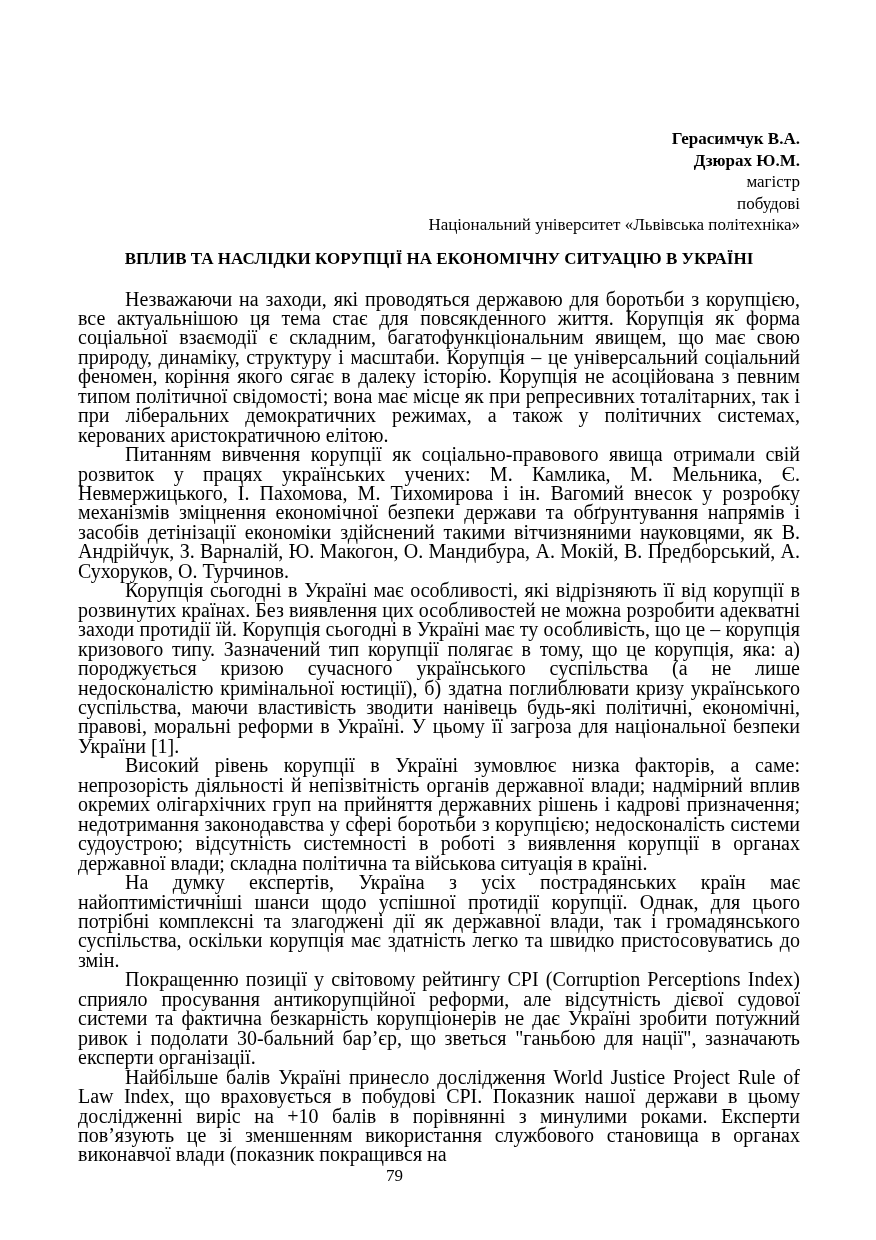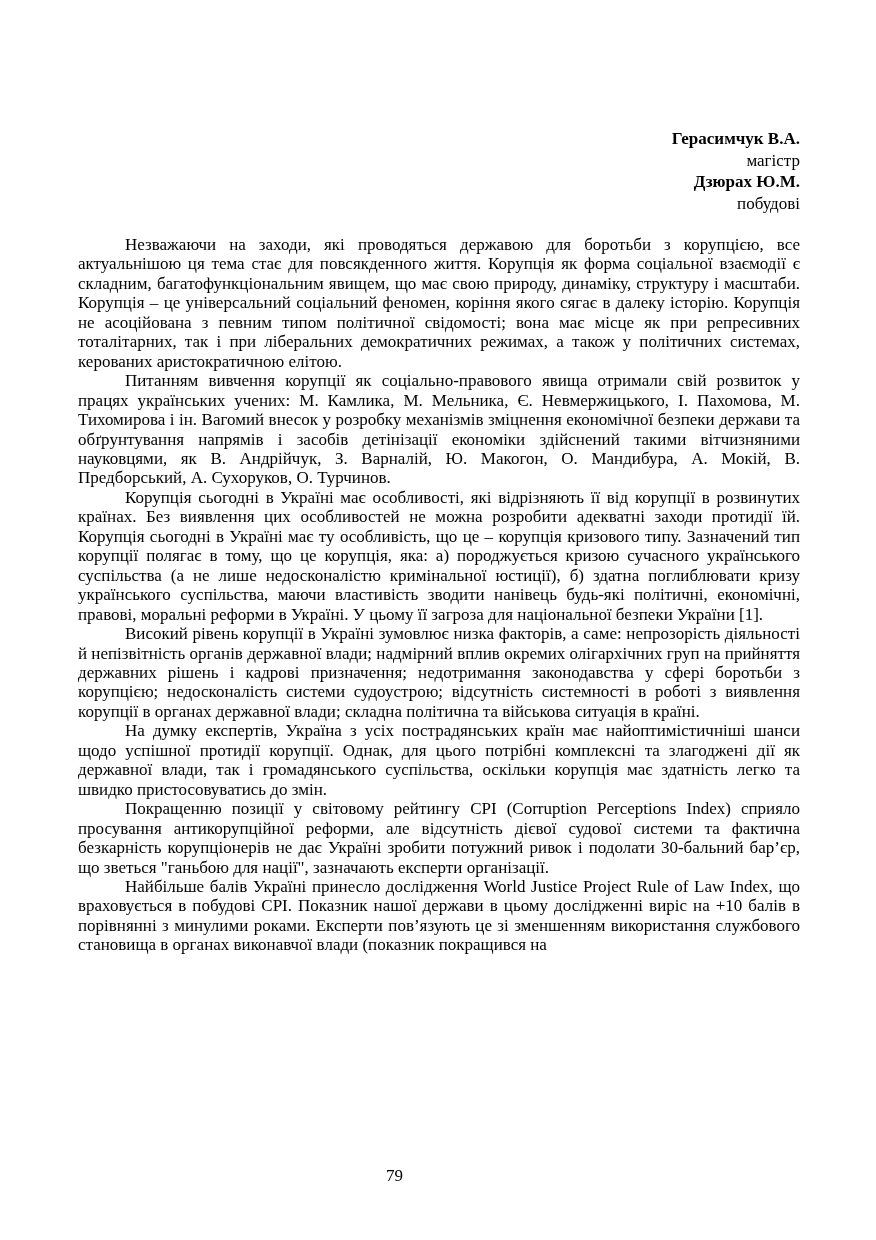--- a/index.html
+++ b/index.html
@@ -31,21 +31,21 @@
   .bold { font-weight: bold; }
   .paper-title {
     margin-top: 12px;
     text-align: center;
     font-weight: bold;
     font-size: 17px;
     line-height: 21px;
   }
   .article-body {
     margin-top: 21px;
-    font-size: 17px;
+    font-size: 20px;
     line-height: 19.45px;
     text-align: justify;
   }
   .article-body p {
     margin: 0;
     padding: 0;
     text-indent: 47px;
   }
   .page-footer {
     position: absolute;
@@ -57,25 +57,27 @@
     line-height: 20px;
   }
 </style>
 </head>
 <body>
 
 <div class="page-content">
 
   <div class="author-block">
     <div class="author-line bold">Герасимчук В.А.</div>
+    <div class="author-line bold">Дзюрах Ю.М.</div>
     <div class="author-line">магістр</div>
-    <div class="author-line bold">Дзюрах Ю.М.</div>
     <div class="author-line">побудові</div>
+    <div class="author-line">Національний університет «Львівська політехніка»</div>
   </div>
 
+  <div class="paper-title">ВПЛИВ ТА НАСЛІДКИ КОРУПЦІЇ НА ЕКОНОМІЧНУ СИТУАЦІЮ В УКРАЇНІ</div>
 
   <div class="article-body">
       <p><span>Незважаючи на заходи, які проводяться державою для боротьби з корупцією, все актуальнішою ця тема стає для повсякденного життя. Корупція як форма соціальної взаємодії є складним, багатофункціональним явищем, що має свою природу, динаміку, структуру і масштаби. Корупція – це універсальний соціальний феномен, коріння якого сягає в далеку історію. Корупція не асоційована з певним типом політичної свідомості; вона має місце як при репресивних тоталітарних, так і при ліберальних демократичних режимах, а також у політичних системах, керованих аристократичною елітою.</span></p>
       <p><span>Питанням вивчення корупції як соціально-правового явища отримали свій розвиток у працях українських учених: М. Камлика, М. Мельника, Є. Невмержицького, І. Пахомова, М. Тихомирова і ін. Вагомий внесок у розробку механізмів зміцнення економічної безпеки держави та обґрунтування напрямів і засобів детінізації економіки здійснений такими вітчизняними науковцями, як В. Андрійчук, З. Варналій, Ю. Макогон, О. Мандибура, А. Мокій, В. Предборський, А. Сухоруков, О. Турчинов.</span></p>
       <p><span>Корупція сьогодні в Україні має особливості, які відрізняють її від корупції в розвинутих країнах. Без виявлення цих особливостей не можна розробити адекватні заходи протидії їй. Корупція сьогодні в Україні має ту особливість, що це – корупція кризового типу. Зазначений тип корупції полягає в тому, що це корупція, яка: а) породжується кризою сучасного українського суспільства (а не лише недосконалістю кримінальної юстиції), б) здатна поглиблювати кризу українського суспільства, маючи властивість зводити нанівець будь-які політичні, економічні, правові, моральні реформи в Україні. У цьому її загроза для національної безпеки України [1].</span></p>
       <p><span>Високий рівень корупції в Україні зумовлює низка факторів, а саме: непрозорість діяльності й непізвітність органів державної влади; надмірний вплив окремих олігархічних груп на прийняття державних рішень і кадрові призначення; недотримання законодавства у сфері боротьби з корупцією; недосконалість системи судоустрою; відсутність системності в роботі з виявлення корупції в органах державної влади; складна політична та військова ситуація в країні.</span></p>
       <p><span>На думку експертів, Україна з усіх пострадянських країн має найоптимістичніші шанси щодо успішної протидії корупції. Однак, для цього потрібні комплексні та злагоджені дії як державної влади, так і громадянського суспільства, оскільки корупція має здатність легко та швидко пристосовуватись до змін.</span></p>
       <p><span>Покращенню позиції у світовому рейтингу CPI (Corruption Perceptions Index) сприяло просування антикорупційної реформи, але відсутність дієвої судової системи та фактична безкарність корупціонерів не дає Україні зробити потужний ривок і подолати 30-бальний бар’єр, що зветься "ганьбою для нації", зазначають експерти організації.</span></p>
       <p><span>Найбільше балів Україні принесло дослідження World Justice Project Rule of Law Index, що враховується в побудові CPI. Показник нашої держави в цьому дослідженні виріс на +10 балів в порівнянні з минулими роками. Експерти пов’язують це зі зменшенням використання службового становища в органах виконавчої влади (показник покращився на</span></p>
     </div>

